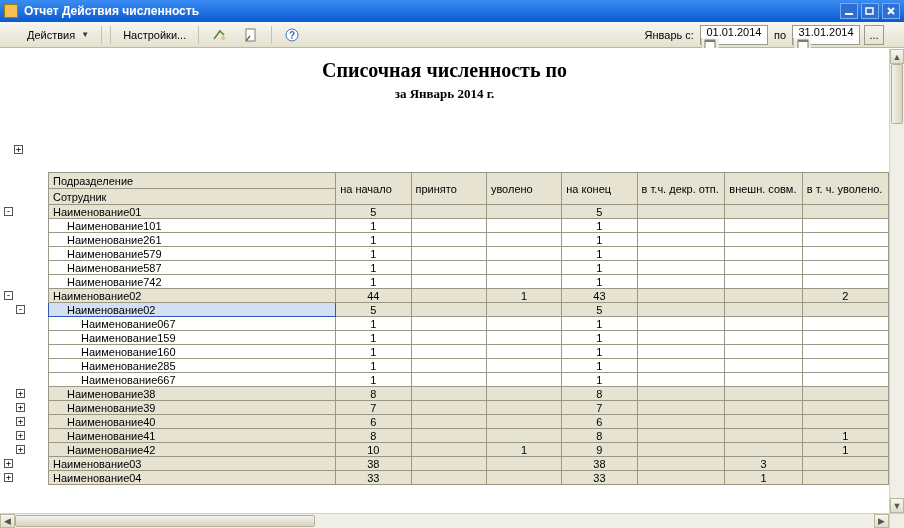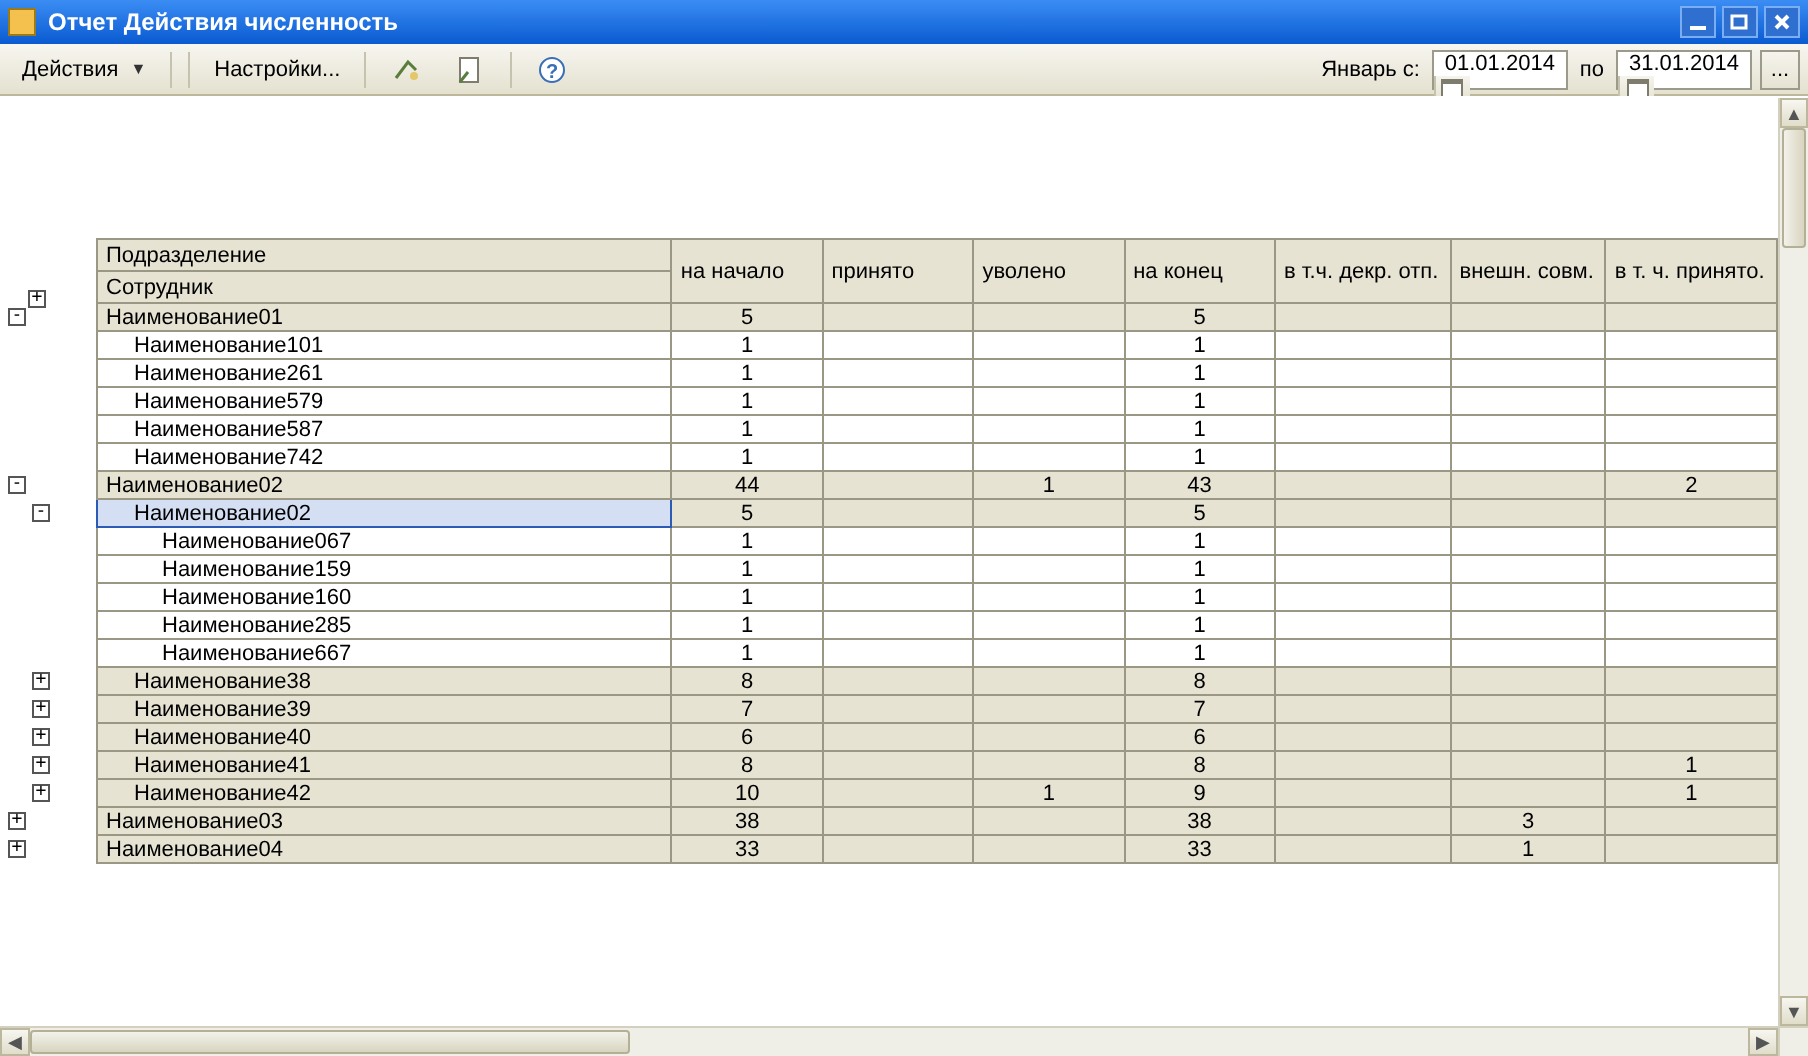--- a/index.html
+++ b/index.html
@@ -5,21 +5,21 @@
   * { box-sizing: border-box; margin: 0; padding: 0; }
   html, body { width: 904px; height: 528px; font-family: Arial, sans-serif; font-size: 11px; overflow: hidden; background: #ece9d8; }
   
   .titlebar { height: 22px; background: linear-gradient(to bottom, #3b8df4, #0a5ad1); color: #fff; display: flex; align-items: center; padding: 0 4px; }
   .titlebar .ticon { width: 14px; height: 14px; background: #f5c14e; border: 1px solid #9b7a1a; margin-right: 6px; }
   .titlebar .title { font-weight: bold; font-size: 12px; flex: 1; }
   .titlebar .winbtns { display: flex; gap: 3px; }
   .titlebar .winbtn { width: 18px; height: 16px; background: #2f6fd0; border: 1px solid #79aef3; color: #fff; display: flex; align-items: center; justify-content: center; font-size: 11px; font-weight: bold; cursor: pointer; }
   .titlebar .winbtn svg { display:block; }
   
-  .toolbar { height: 26px; background: linear-gradient(to bottom, #f7f6f0, #e4e1cf); border-bottom: 1px solid #bdb89c; display: flex; align-items: center; padding: 0 4px; gap: 2px; }
+  .toolbar { height: 26px; background: linear-gradient(to bottom, #f7f6f0, #e4e1cf); border-bottom: 1px solid #bdb89c; display: flex; align-items: center; padding: 0 20px; gap: 2px; }
   .toolbar .sep { width: 1px; height: 18px; background: #c5c2ad; margin: 0 3px; }
   .tbtn { height: 20px; padding: 0 6px; display: flex; align-items: center; gap: 4px; border: 1px solid transparent; cursor: pointer; color: #000; white-space: nowrap; }
   .tbtn .caret { font-size: 8px; color: #333; margin-left: 2px; }
   .tbtn .run { width: 0; height: 0; border-left: 7px solid #1da000; border-top: 5px solid transparent; border-bottom: 5px solid transparent; }
   .tbtn.bold { font-weight: bold; }
   .ticon16 { width: 16px; height: 16px; display: inline-flex; align-items: center; justify-content: center; }
   .ticon16 svg { display: block; }
   .toolbar .spacer { flex: 1; }
   .periodlbl { margin-right: 4px; color: #000; }
   .datefield { display: flex; align-items: flex-start; border: 1px solid #9c9a8a; background: #fff; height: 20px; flex-direction: column; }
@@ -156,20 +156,24 @@
   </div>
   <div class="dotsbtn">
       <span>...</span>
     </div>
 </div>
 
 <div class="workarea">
 
   <div class="viewport">
 
+    <div class="reporttitle">
+      <h1>Списочная численность по</h1>
+      <h2>за Январь 2014 г.</h2>
+    </div>
 
     <div class="topplus">+</div>
 
     <div class="gridwrap">
       <div class="gutter" id="gutter">
         <div class="cell header"></div>
 
       <div class="cell" style="padding-left: 4px;">
             <div class="expander">-</div>
           </div>
@@ -224,21 +228,21 @@
         </colgroup>
         <thead>
           <tr>
             <th class="lefthead">Подразделение</th>
             <th rowspan="2">на начало</th>
             <th rowspan="2">принято</th>
             <th rowspan="2">уволено</th>
             <th rowspan="2">на конец</th>
             <th rowspan="2">в т.ч. декр. отп.</th>
             <th rowspan="2">внешн. совм.</th>
-            <th rowspan="2">в т. ч. принято.</th>
+            <th rowspan="2">в т. ч. уволено.</th>
           </tr>
           <tr>
             <th class="lefthead">Сотрудник</th>
           </tr>
         </thead>
         <tbody id="tbody">
 
         <tr class="group">
               <td class="name depth0">Наименование01</td>
               <td class="num">5</td>

